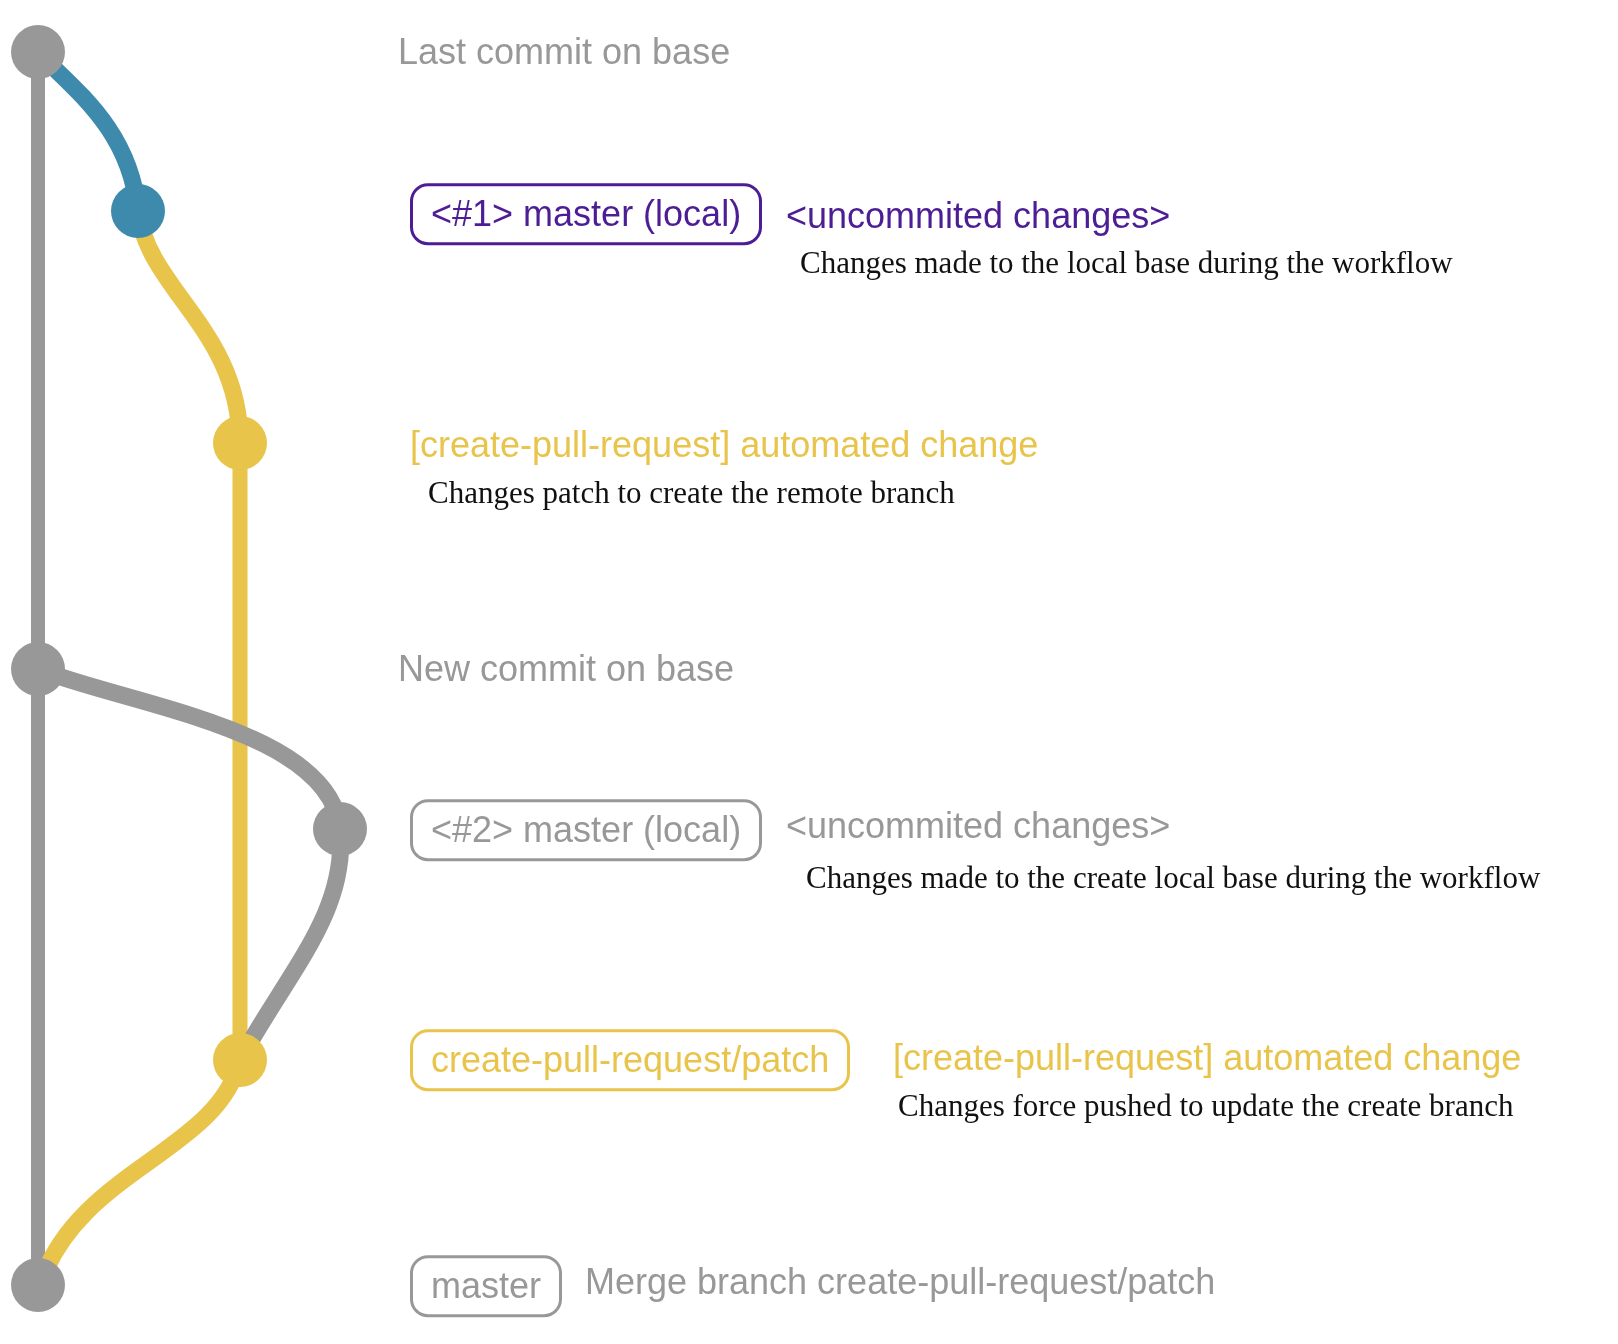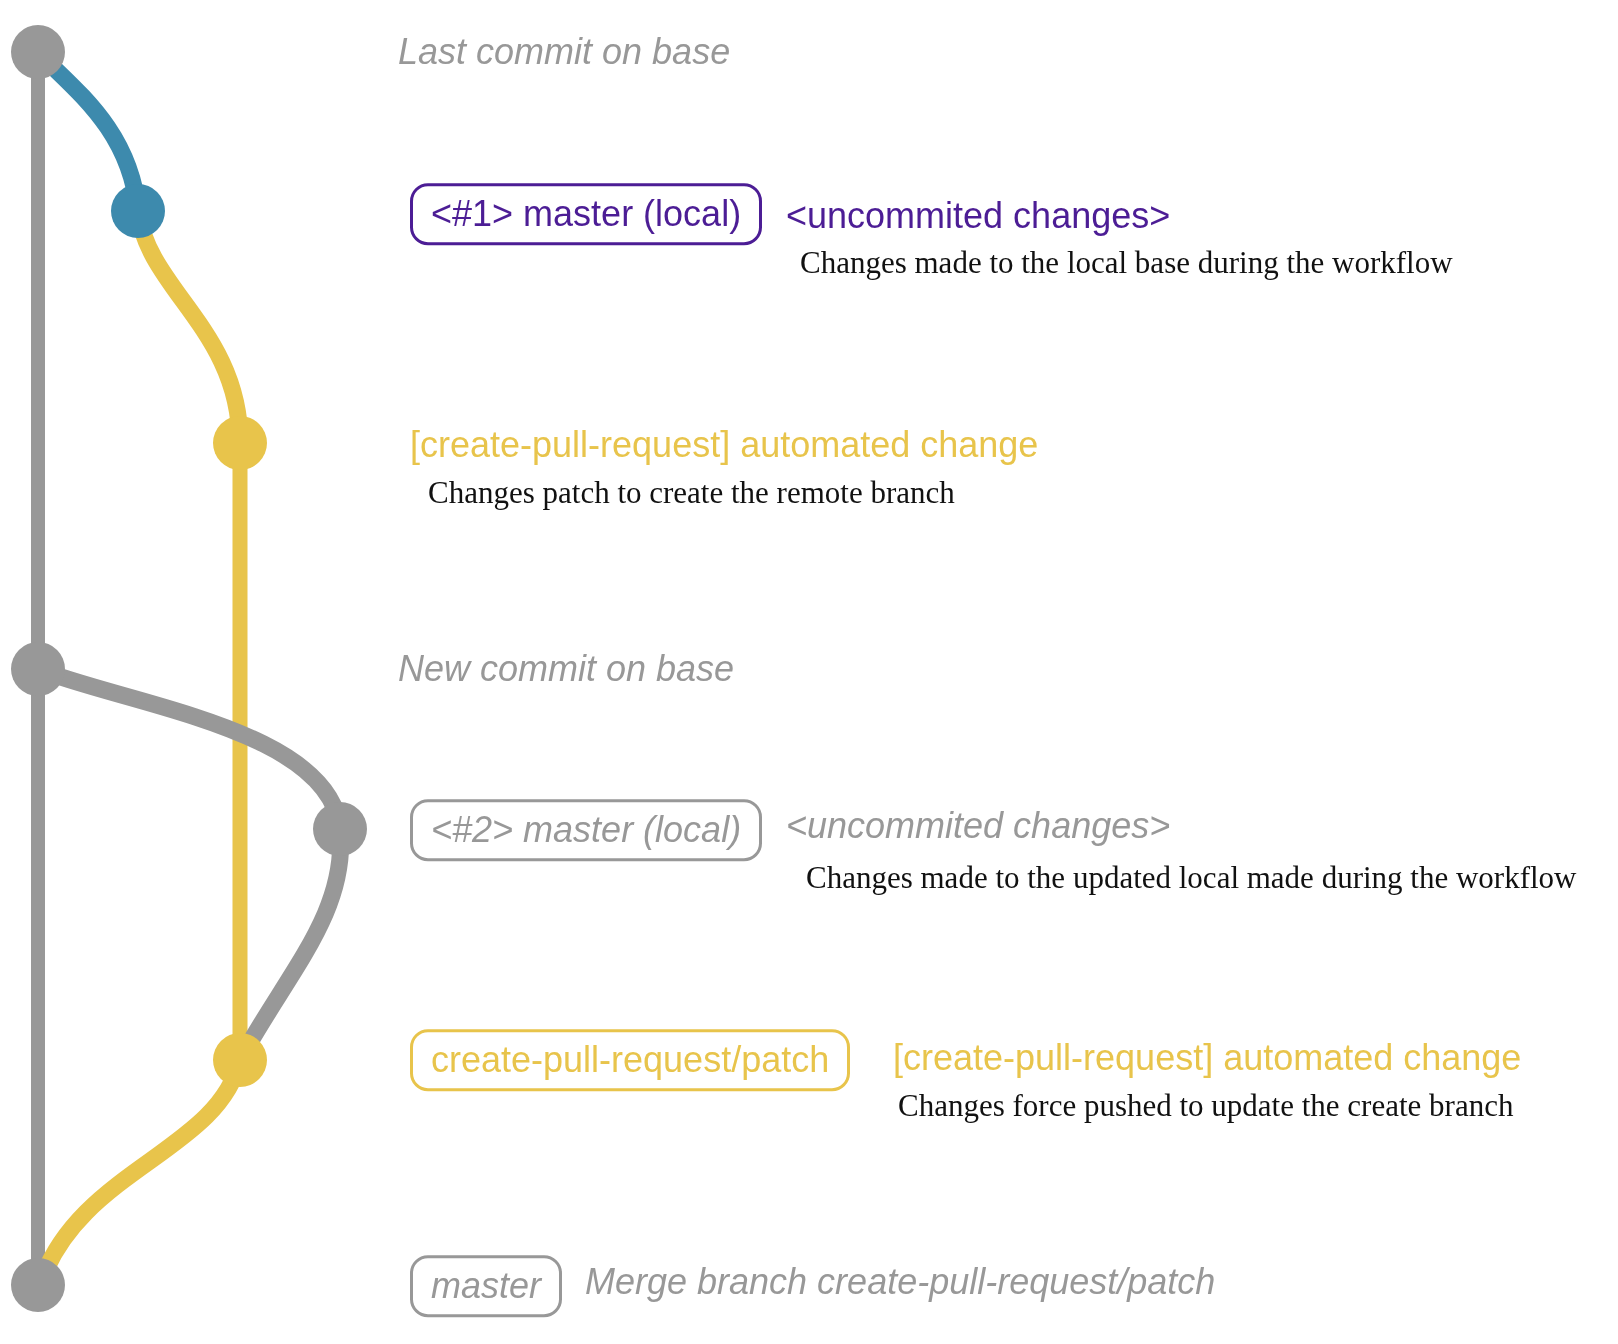--- a/index.html
+++ b/index.html
@@ -26,21 +26,21 @@
   }
   .badge{
     display:inline-block;
     border:3px solid currentColor;
     border-radius:18px;
     padding:8px 18px;
     font-size:36px;
     line-height:1.1;
     background:#ffffff;
   }
-  .t-gray{color:#989898;font-style:italic;}
+  .t-gray{color:#989898;}
   .t-blue{color:#4c1d95;}
   .t-yellow{color:#e8c44b;}
 </style>
 </head>
 <body>
 
 <div id="stage">
 
   <svg id="graph-svg" width="1618" height="1344" viewBox="0 0 1618 1344">
 
@@ -77,21 +77,21 @@
 
   <div class="txt msg t-yellow" style="left:410px;top:445px;">[create-pull-request] automated change</div>
   <div class="txt ann" style="left:428px;top:493px;">Changes patch to create the remote branch</div>
 
   <div class="txt msg t-gray" style="left:398px;top:669px;">New commit on base</div>
 
   <div class="txt t-gray" style="left:410px;top:830px;">
     <span class="badge">&lt;#2&gt; master (local)</span>
   </div>
   <div class="txt msg t-gray" style="left:786px;top:826px;">&lt;uncommited changes&gt;</div>
-  <div class="txt ann" style="left:806px;top:878px;">Changes made to the updated local made during the workflow</div>
+  <div class="txt ann" style="left:806px;top:878px;">Changes made to the create local base during the workflow</div>
 
   <div class="txt t-yellow" style="left:410px;top:1060px;">
     <span class="badge">create-pull-request/patch</span>
   </div>
   <div class="txt msg t-yellow" style="left:893px;top:1058px;">[create-pull-request] automated change</div>
   <div class="txt ann" style="left:898px;top:1106px;">Changes force pushed to update the create branch</div>
 
   <div class="txt t-gray" style="left:410px;top:1286px;">
     <span class="badge">master</span>
   </div>

